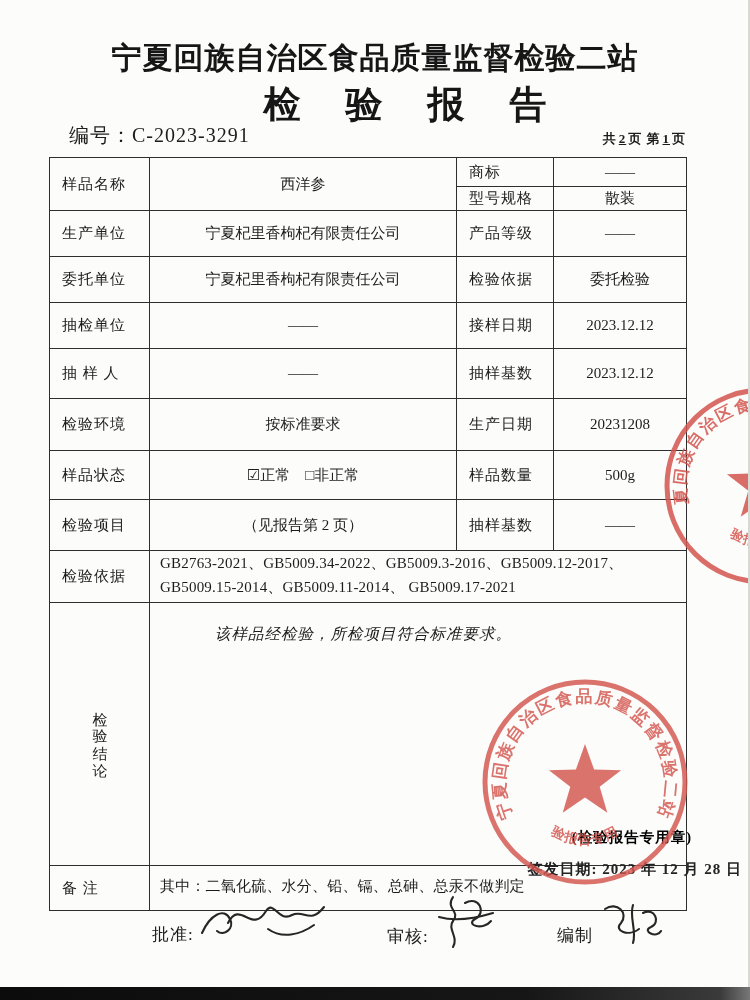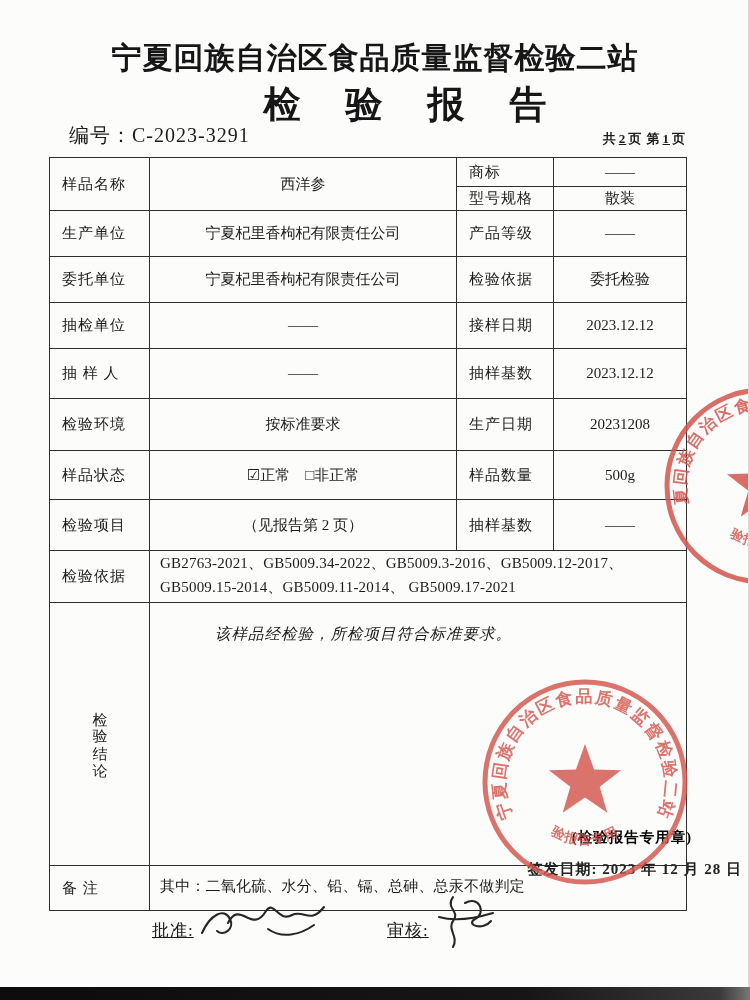--- a/index.html
+++ b/index.html
@@ -50,21 +50,21 @@
   }
   .issue-date{
     position:absolute;right:8px;top:848px;white-space:nowrap;
     font-size:15px;font-weight:700;letter-spacing:1px;color:#222;margin-top:12px;
   }
   .stamp{position:absolute;pointer-events:none;}
   .stamp-big{left:470px;top:667px;opacity:0.82;}
   .stamp-side{left:648px;top:371px;opacity:0.85;}
   .stamp text{fill:#d4564f;}
   .footer{position:absolute;left:57px;top:905px;width:660px;height:60px;font-size:17px;}
-  .sig-group{position:absolute;display:flex;align-items:flex-start;text-decoration:underline;}
+  .sig-group{position:absolute;display:flex;align-items:center;}
   .sig-label{font-weight:400;letter-spacing:1px;}
   .sig{margin-left:4px;margin-bottom:2px;}
   .sig path{stroke:#262626;stroke-width:2.1;fill:none;stroke-linecap:round;}
   .scan-bar{
     position:absolute;left:0;bottom:0;width:100%;height:13px;
     background:linear-gradient(90deg,#0c0c0c 0%,#161616 70%,#3a3a3a 96%,#777 100%);
   }
   .scan-edge-right{position:absolute;right:0;top:0;width:2px;height:100%;background:#d8d8d5;}
 </style>
 </head>
@@ -202,18 +202,26 @@
       </svg>
     </div>
     <div class="sig-group" style="left:330px;top:14px;">
       <span class="sig-label">审核:</span>
       <svg class="sig" width="66" height="60" viewBox="0 0 66 60" style="margin-top:-28px;">
         <path d="M20 6 C12 18 28 20 20 30 C14 38 26 46 20 56"></path>
         <path d="M32 12 C46 4 54 22 42 28 C32 34 50 40 58 30"></path>
         <path d="M6 26 C20 30 40 28 60 22"></path>
       </svg>
     </div>
+    <div class="sig-group" style="left:500px;top:14px;">
+      <span class="sig-label">编制</span>
+      <svg class="sig" width="70" height="52" viewBox="0 0 70 52" style="margin-top:-22px;">
+        <path d="M8 12 C20 4 32 16 24 26 C16 34 32 40 42 32"></path>
+        <path d="M36 8 C32 20 40 34 36 46"></path>
+        <path d="M46 16 C58 10 64 26 54 30 C44 34 60 42 64 34"></path>
+      </svg>
+    </div>
   </div>
 
   <div class="scan-edge-right"></div>
   <div class="scan-bar"></div>
 
 </div>
 
 </body></html>

